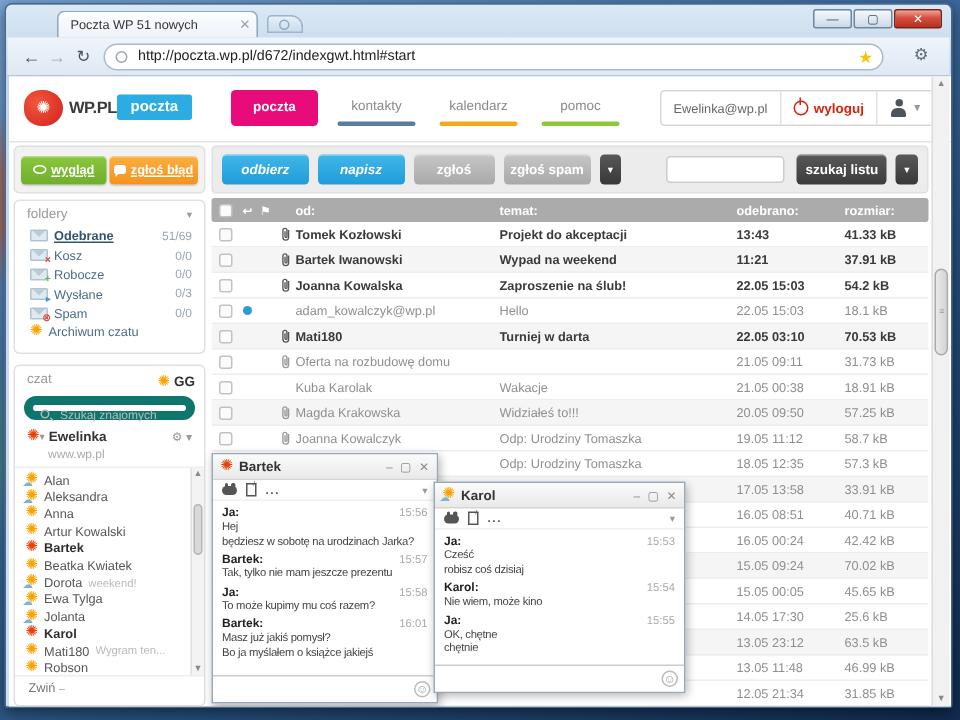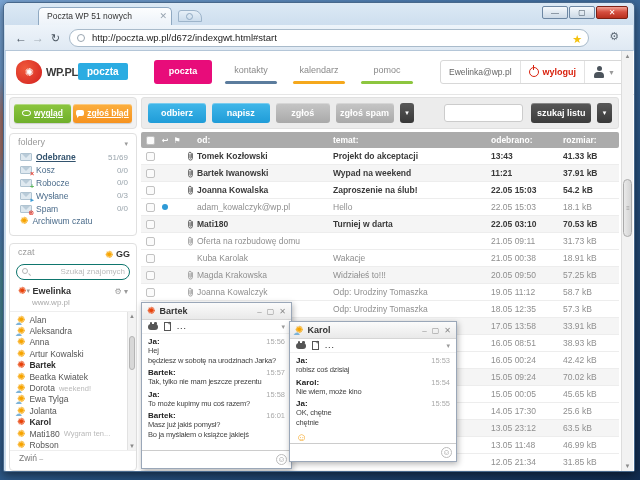--- a/index.html
+++ b/index.html
@@ -77,42 +77,42 @@
   .fitem.active .nm{font-weight:bold;text-decoration:underline;color:#33536e;}
   .fitem .cnt{margin-left:auto;color:#9aa5ad;font-size:8px;}
   .env{position:relative;width:12px;height:8px;background:#dfe9f0;border:1px solid #afc3d1;border-radius:1px;flex:0 0 auto;}
   .env i{position:absolute;left:0;top:0;border:4.5px solid transparent;border-top-color:#b9cbd8;width:0;height:0;left:1px;}
   .env b{position:absolute;right:-3px;bottom:-4px;font-size:7px;line-height:7px;font-weight:bold;}
   .sun{color:#f7a400;font-size:10px;line-height:10px;flex:0 0 auto;position:relative;}
   .sun.red{color:#e8420a;}
   .sun .cl{position:absolute;left:-2px;bottom:-3px;color:#7db3d8;font-size:7px;}
   .panel-czat{top:192px;height:228px;}
   .gg-wrap{position:absolute;right:6px;top:2px;display:flex;align-items:center;font-size:9px;font-weight:bold;color:#333;}
-  .chat-search{margin:3px 6px 0 6px;height:16px;border:1px solid #0f766e;border-radius:9px;position:relative;padding:0 4px 0 18px;
-    font-size:8px;color:#bbb;line-height:14px;text-align:right;}
+  .chat-search{margin:3px 6px 0 6px;height:16px;border:6px solid #0f766e;border-radius:9px;position:relative;padding:0 4px 0 18px;
+    font-size:8px;color:#bbb;line-height:14px;}
   .mag{position:absolute;left:5px;top:3px;width:6px;height:6px;border:1.3px solid #b5b5b5;border-radius:50%;}
   .mag i{position:absolute;left:5px;top:5px;width:3px;height:1.3px;background:#b5b5b5;transform:rotate(45deg);}
   .me-row{display:flex;align-items:center;margin:6px 8px 0 8px;font-size:9px;font-weight:bold;color:#333;}
   .me-row .gear{margin-left:auto;color:#9a9a9a;font-size:8px;}
   .me-url{margin:2px 8px 0 22px;font-size:8px;color:#aaa;}
   .contacts{position:relative;margin-top:4px;height:140px;border-top:1px solid #eee;border-bottom:1px solid #eee;overflow:hidden;padding:2px 12px 0 7px;}
   .citem{height:11.4px;display:flex;align-items:center;font-size:8.5px;color:#555;}
   .citem .nm{margin-left:4px;white-space:nowrap;}
   .citem.bold .nm{font-weight:bold;color:#2e2e2e;}
   .citem .st{color:#b9b9b9;font-size:7.5px;margin-left:4px;white-space:nowrap;overflow:hidden;}
   .c-scroll{position:absolute;right:0;top:0;bottom:0;width:9px;background:#f3f3f3;border-left:1px solid #e2e2e2;}
   .c-scroll .ar{position:absolute;left:0;right:0;text-align:center;font-size:6px;color:#8a8a8a;line-height:8px;}
   .c-scroll .thumb{position:absolute;left:1px;right:1px;top:24px;height:34px;background:#d8d8d8;border:1px solid #b5b5b5;border-radius:3px;}
   .zwin{height:15px;line-height:15px;padding:0 9px;font-size:8.5px;color:#777;}
   
   .mtoolbar{position:absolute;left:135px;top:46px;width:478px;height:32px;background:#ececec;border:1px solid #e0e0e0;
     border-radius:3px;display:flex;align-items:center;padding:0 6px;}
   .mbtn{height:20px;border-radius:3px;color:#fff;font-size:9px;font-weight:bold;display:inline-flex;align-items:center;justify-content:center;
     margin-right:6px;box-shadow:inset 0 1px 0 rgba(255,255,255,.3);}
-  .mb-blue{background:linear-gradient(#41b7e9,#1f9cd8);width:62px;}
+  .mb-blue{background:linear-gradient(#41b7e9,#1f9cd8);width:62px;font-style:italic;}
   .mb-gray{background:linear-gradient(#c6c6c6,#a9a9a9);width:58px;}
   .mb-dark{background:linear-gradient(#585858,#3c3c3c);width:64px;}
   .sqbtn{width:16px;height:20px;background:linear-gradient(#585858,#383838);border-radius:3px;color:#fff;font-size:7px;
     display:inline-flex;align-items:center;justify-content:center;margin-right:6px;}
   .msearch{width:84px;height:18px;border:1px solid #ccc;border-radius:3px;background:#fff;margin:0 8px 0 24px;font-size:9px;padding:0 4px;color:#333;}
   .thead{position:absolute;left:135px;top:81px;width:478px;height:16px;background:#ababab;border-radius:2px;
     display:flex;align-items:center;color:#fff;font-size:8.5px;font-weight:bold;}
   .col-cb{flex:0 0 18px;display:flex;justify-content:center;}
   .col-i{flex:0 0 12px;text-align:center;font-size:8px;}
   .col-i3{flex:0 0 14px;text-align:center;}
@@ -544,21 +544,21 @@
           <div class="mrow">
             <span class="col-cb">
               <span class="cb"></span>
             </span>
             <span class="col-i"></span>
             <span class="col-i"></span>
             <span class="col-i3 clip"></span>
             <span class="col-from"></span>
             <span class="col-subj"></span>
             <span class="col-recv">16.05 08:51</span>
-            <span class="col-size">38.93 kB</span>
+            <span class="col-size">40.71 kB</span>
           </div>
           <div class="mrow">
             <span class="col-cb">
               <span class="cb"></span>
             </span>
             <span class="col-i"></span>
             <span class="col-i"></span>
             <span class="col-i3 clip"></span>
             <span class="col-from"></span>
             <span class="col-subj"></span>
@@ -723,20 +723,21 @@
             </span>
         <span class="ic-dots">...</span>
         <span class="caret">▾</span>
       </div>
       <div class="cw-msgs">
             <div class="msg">
               <div class="msg-head">
                 <span class="msg-sender">Ja:</span>
                 <span class="msg-time">15:53</span>
               </div>
+              <div class="msg-line">Cześć</div>
               <div class="msg-line">robisz coś dzisiaj</div>
             </div>
             <div class="msg">
               <div class="msg-head">
                 <span class="msg-sender">Karol:</span>
                 <span class="msg-time">15:54</span>
               </div>
               <div class="msg-line">Nie wiem, może kino</div>
             </div>
             <div class="msg"><div class="msg-head">

